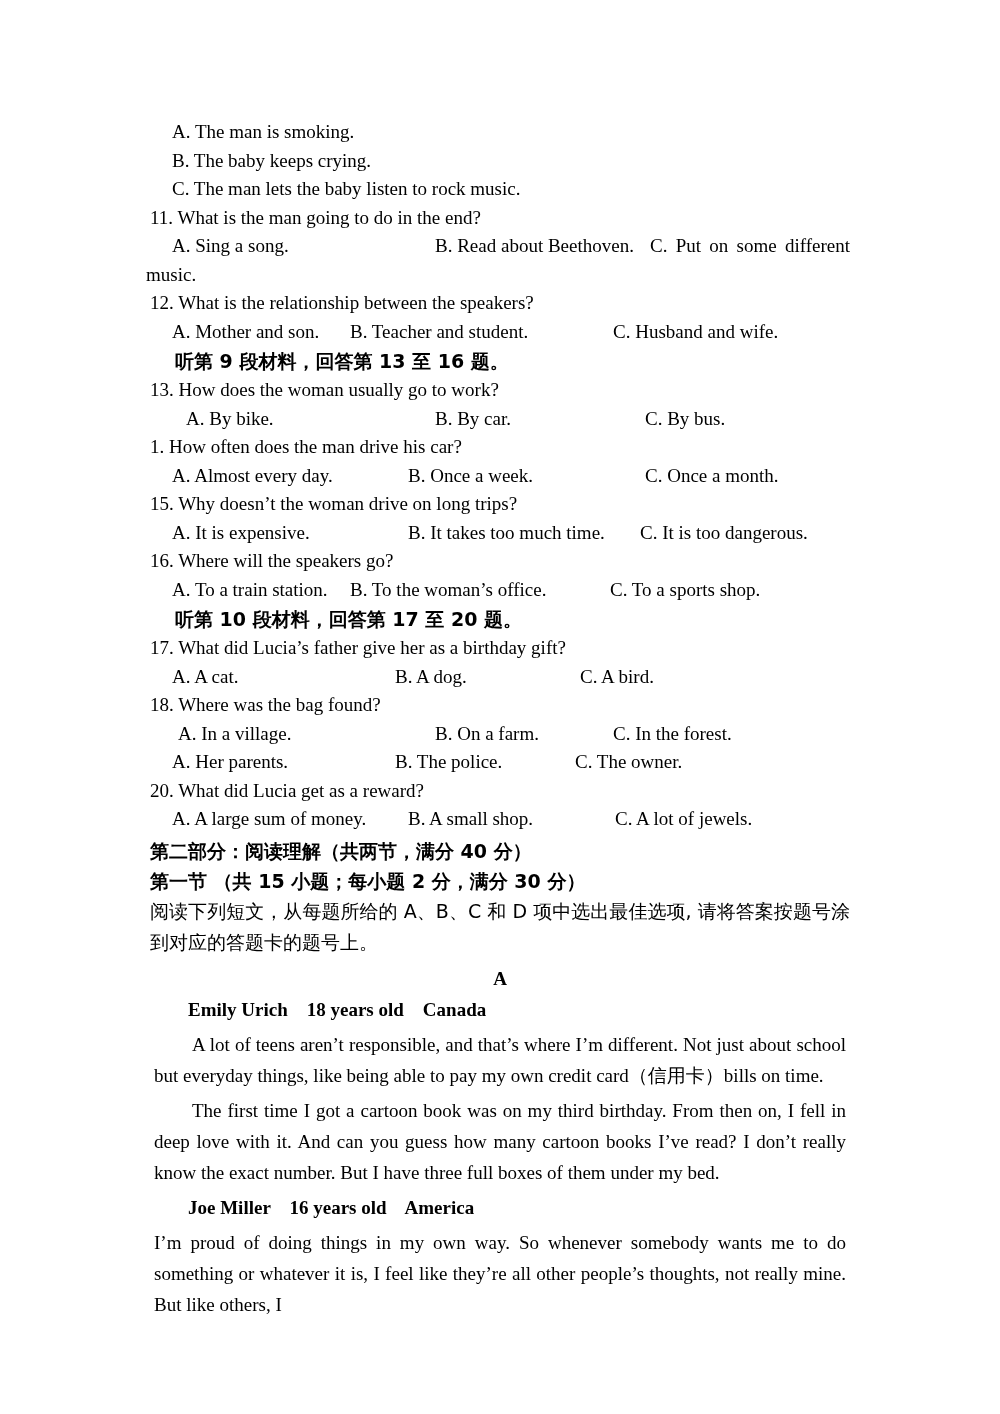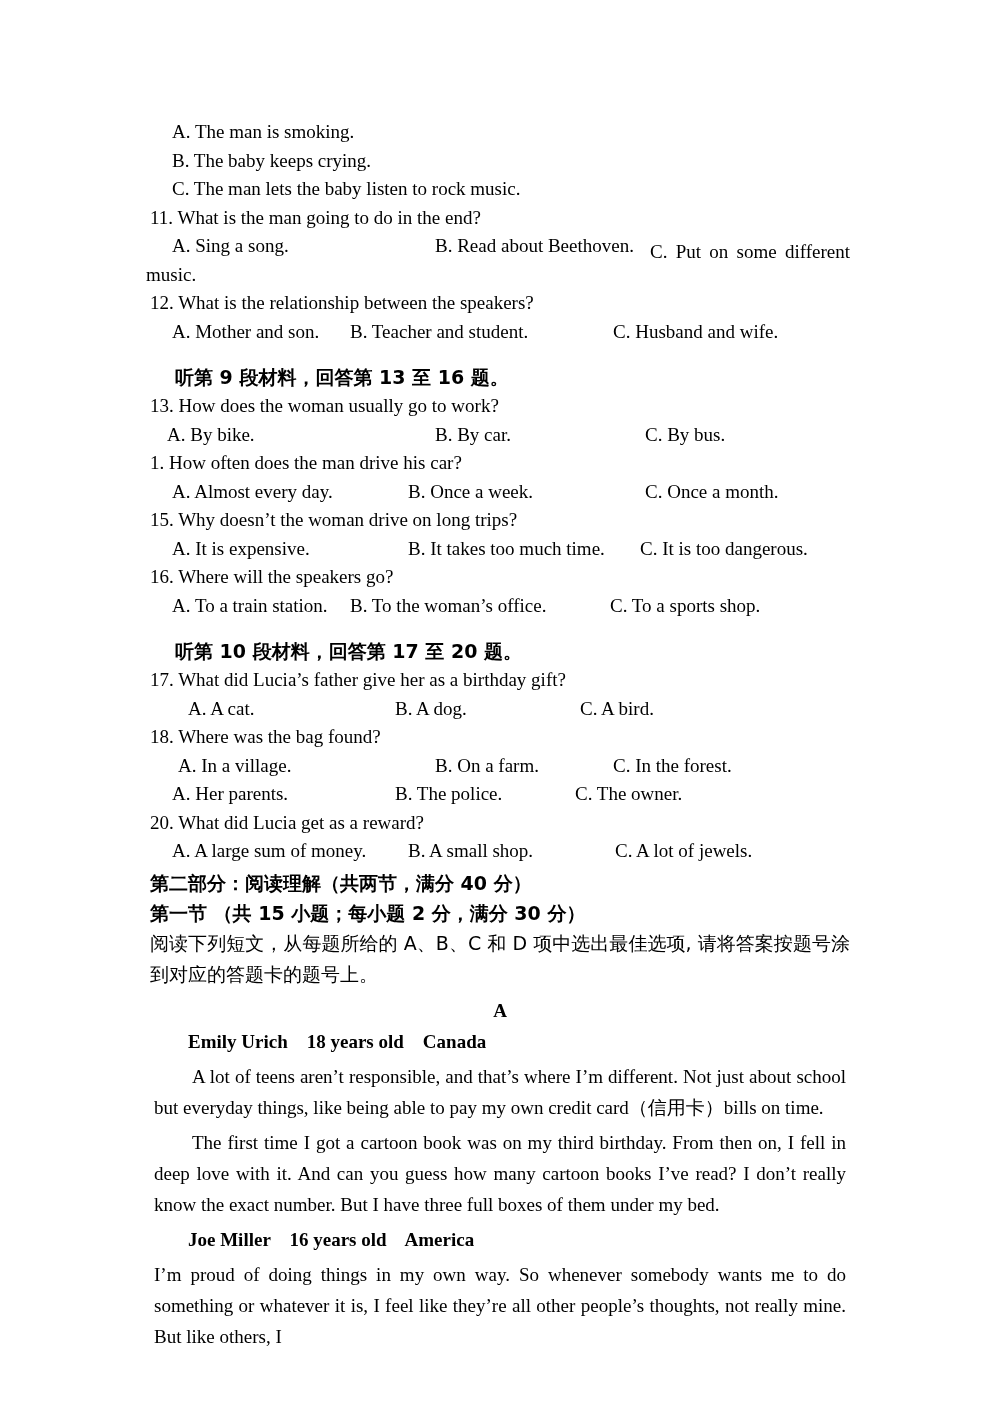--- a/index.html
+++ b/index.html
@@ -55,32 +55,31 @@
     position: relative;
     height: 28.5px;
     white-space: pre;
   }
   .opts-just > span { position: absolute; top: 0; }
   .spread {
     display: inline-block;
     text-align: justify;
     text-align-last: justify;
     white-space: normal;
-    margin-top: 6px;
   }
 
   
   .cn-head {
     font-size: 19px;
     line-height: 30px;
     font-weight: bold;
     font-family: "Liberation Serif", "DejaVu Serif", serif;
     white-space: pre;
   }
-  .cn-head.indent { padding-left: 25px; margin-top: 16px; }
+  .cn-head.indent { padding-left: 25px; }
 
   .cn-para {
     font-size: 19px;
     line-height: 31px;
     text-align: justify;
     text-align-last: left;
   }
 
   
   .passage-letter {
@@ -128,21 +127,21 @@
     <div class="opts">
       <span style="left:22px">A. Mother and son.</span>
       <span style="left:200px">B. Teacher and student.</span>
       <span style="left:463px">C. Husband and wife.</span>
     </div>
 
     <div class="cn-head indent cjk">听第 9 段材料，回答第 13 至 16 题。</div>
 
     <div class="q-line">13. How does the woman usually go to work?</div>
     <div class="opts">
-      <span style="left:17px">A. By bike.</span>
+      <span style="left:36px">A. By bike.</span>
       <span style="left:285px">B. By car.</span>
       <span style="left:495px">C. By bus.</span>
     </div>
 
     <div class="q-line">1. How often does the man drive his car?</div>
     <div class="opts">
       <span style="left:22px">A. Almost every day.</span>
       <span style="left:258px">B. Once a week.</span>
       <span style="left:495px">C. Once a month.</span>
     </div>
@@ -158,21 +157,21 @@
     <div class="opts">
       <span style="left:22px">A. To a train station.</span>
       <span style="left:200px">B. To the woman’s office.</span>
       <span style="left:460px">C. To a sports shop.</span>
     </div>
 
     <div class="cn-head indent cjk">听第 10 段材料，回答第 17 至 20 题。</div>
 
     <div class="q-line">17. What did Lucia’s father give her as a birthday gift?</div>
     <div class="opts">
-      <span style="left:38px">A. A cat.</span>
+      <span style="left:22px">A. A cat.</span>
       <span style="left:245px">B. A dog.</span>
       <span style="left:430px">C. A bird.</span>
     </div>
 
     <div class="q-line">18. Where was the bag found?</div>
     <div class="opts">
       <span style="left:28px">A. In a village.</span>
       <span style="left:285px">B. On a farm.</span>
       <span style="left:463px">C. In the forest.</span>
     </div>

